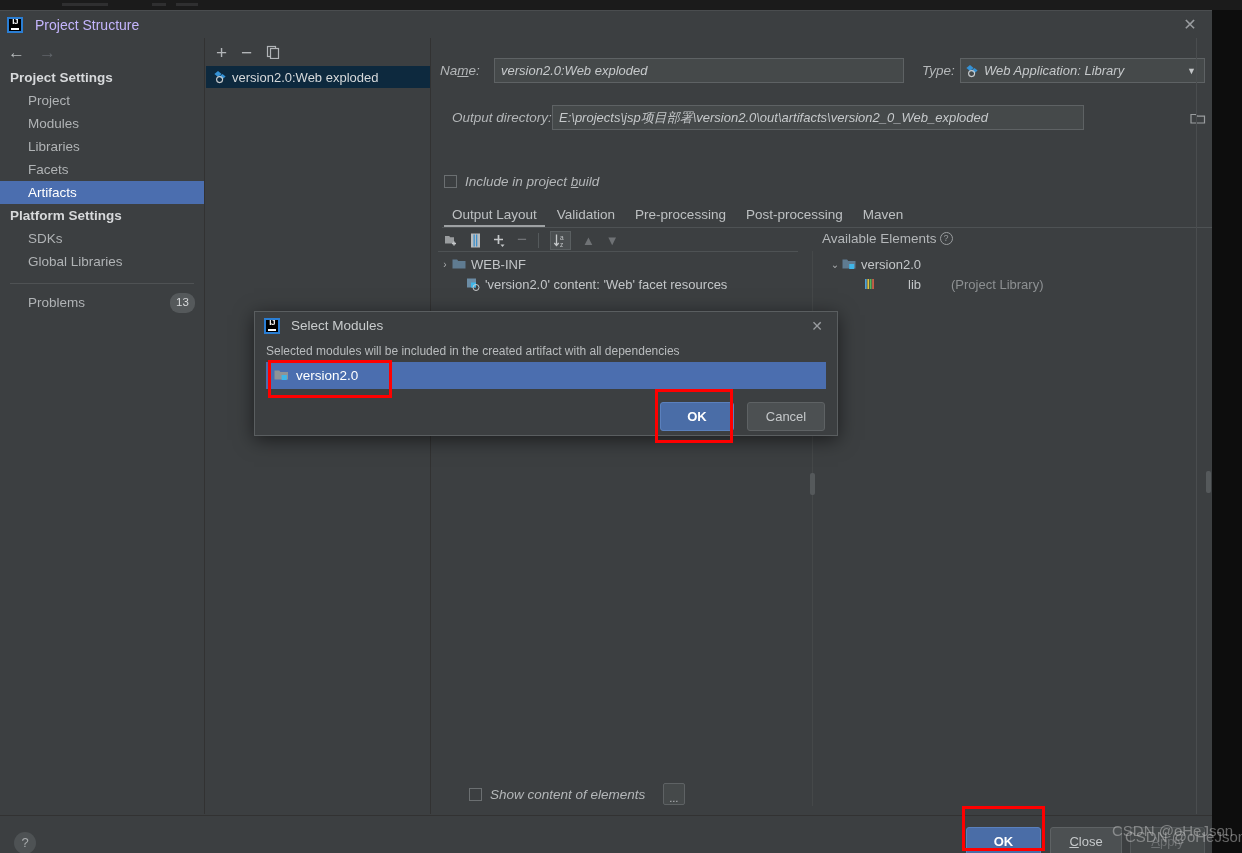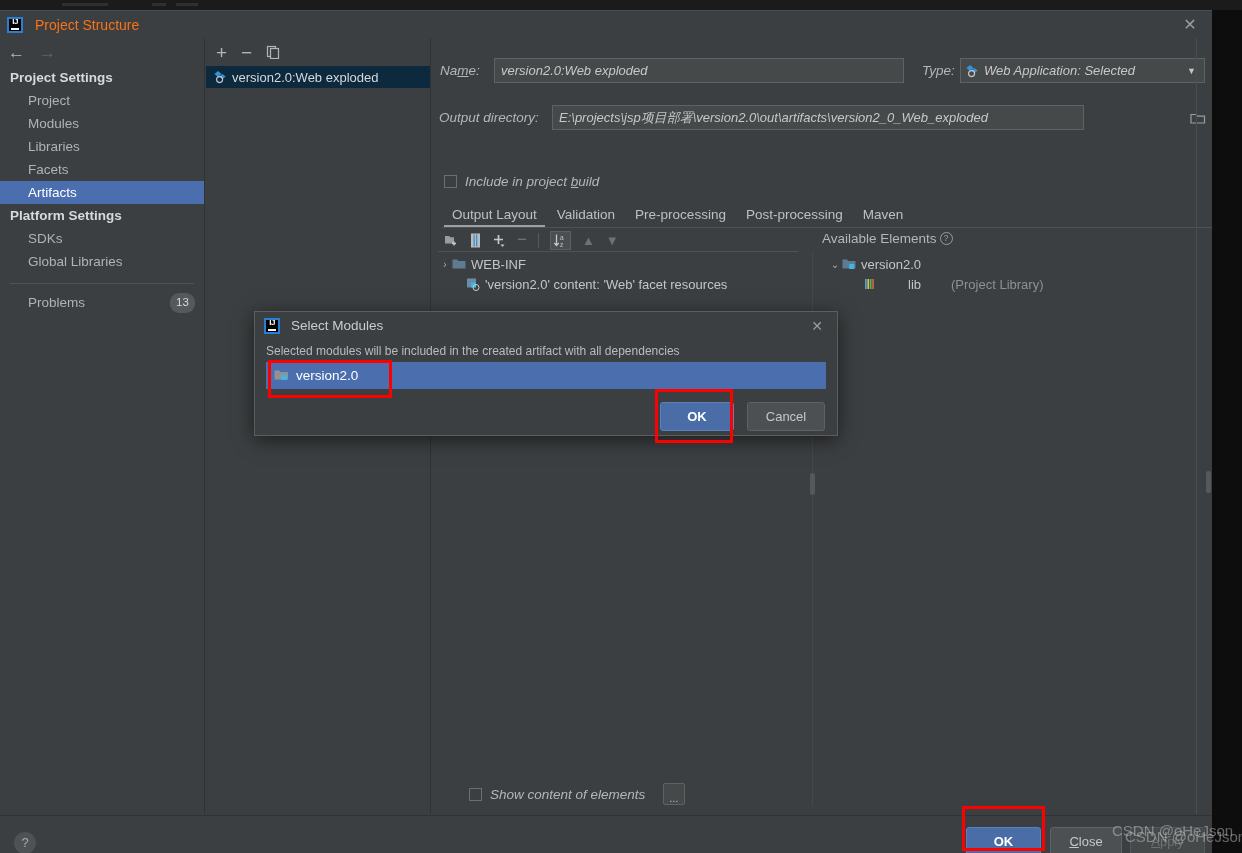--- a/index.html
+++ b/index.html
@@ -45,21 +45,21 @@
   .ij-logo::after {
     content: "IJ"; position: absolute; left: 0; right: 0; top: -2px;
     font-size: 8px; font-weight: bold; color: #fff; text-align: center;
     letter-spacing: -0.5px;
   }
   .ij-logo::before {
     content: ""; position: absolute; left: 2px; right: 2px; bottom: 1px;
     height: 2px; background: #fff;
   }
   .titlebar-title {
-    margin-left: 12px; color: #f97316; font-size: 14px;
+    margin-left: 12px; color: #c4b5fd; font-size: 14px;
   }
   .titlebar-close {
     position: absolute; right: 8px; top: 5px;
     width: 28px; height: 18px;
     color: #9a9da0; font-size: 16px; line-height: 18px; text-align: center;
     cursor: pointer;
   }
 
   
   .sidebar {
@@ -311,27 +311,27 @@
         </div>
         <span class="lbl" style="position:absolute; left:490px;">Type:</span>
         <div class="combo" style="position:absolute; left:528px; width:245px;">
           <span class="ic" style="margin-right:5px;">
             <svg width="14" height="14" viewBox="0 0 14 14">
               <polygon points="5,1 8.6,4 5,7 1.4,4" fill="#3592d6"></polygon>
               <polygon points="9.5,4 12.6,6.6 9.5,9.2 6.4,6.6" fill="#3592d6"></polygon>
               <circle cx="6.6" cy="9.6" r="3" fill="none" stroke="#c9ccce" stroke-width="1.1"></circle>
             </svg>
           </span>
-          <span>Web Application: Selected</span>
+          <span>Web Application: Library</span>
           <span class="combo-arrow">▼</span>
         </div>
       </div>
 
       <div class="row" style="position:absolute; left:0; top:72px; width:780px;">
-        <span class="lbl" style="padding-left:7px;">Output directory:</span>
+        <span class="lbl" style="padding-left:20px;">Output directory:</span>
         <div class="textfield" style="position:absolute; left:120px; width:532px; padding-right:26px;">
           <span>E:\projects\jsp项目部署\version2.0\out\artifacts\version2_0_Web_exploded</span>
         </div>
         <span class="ic" style="position:absolute; left:758px;">
           <svg width="16" height="14" viewBox="0 0 16 14">
             <path d="M1 3.5h5l1.3 1.6H14.5V12H1z" fill="none" stroke="#9a9d9f" stroke-width="1.2"></path>
           </svg>
         </span>
       </div>
 

